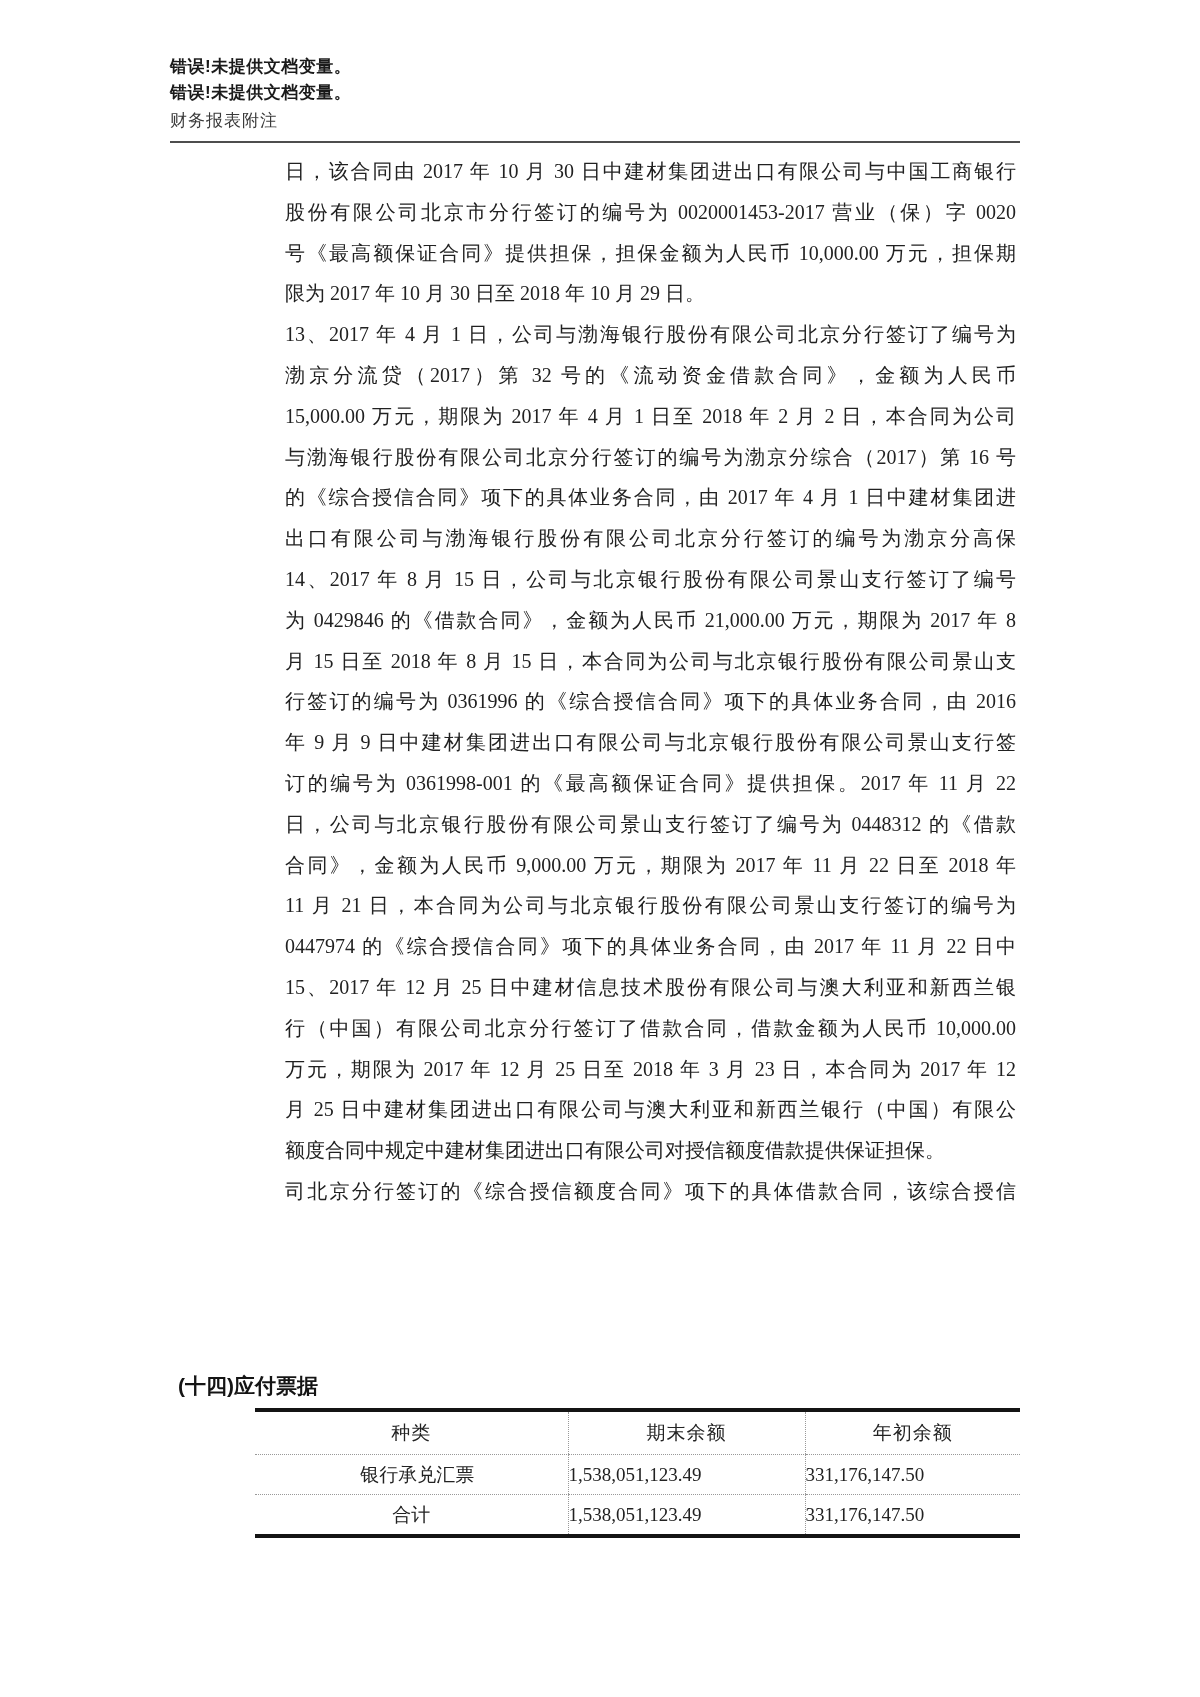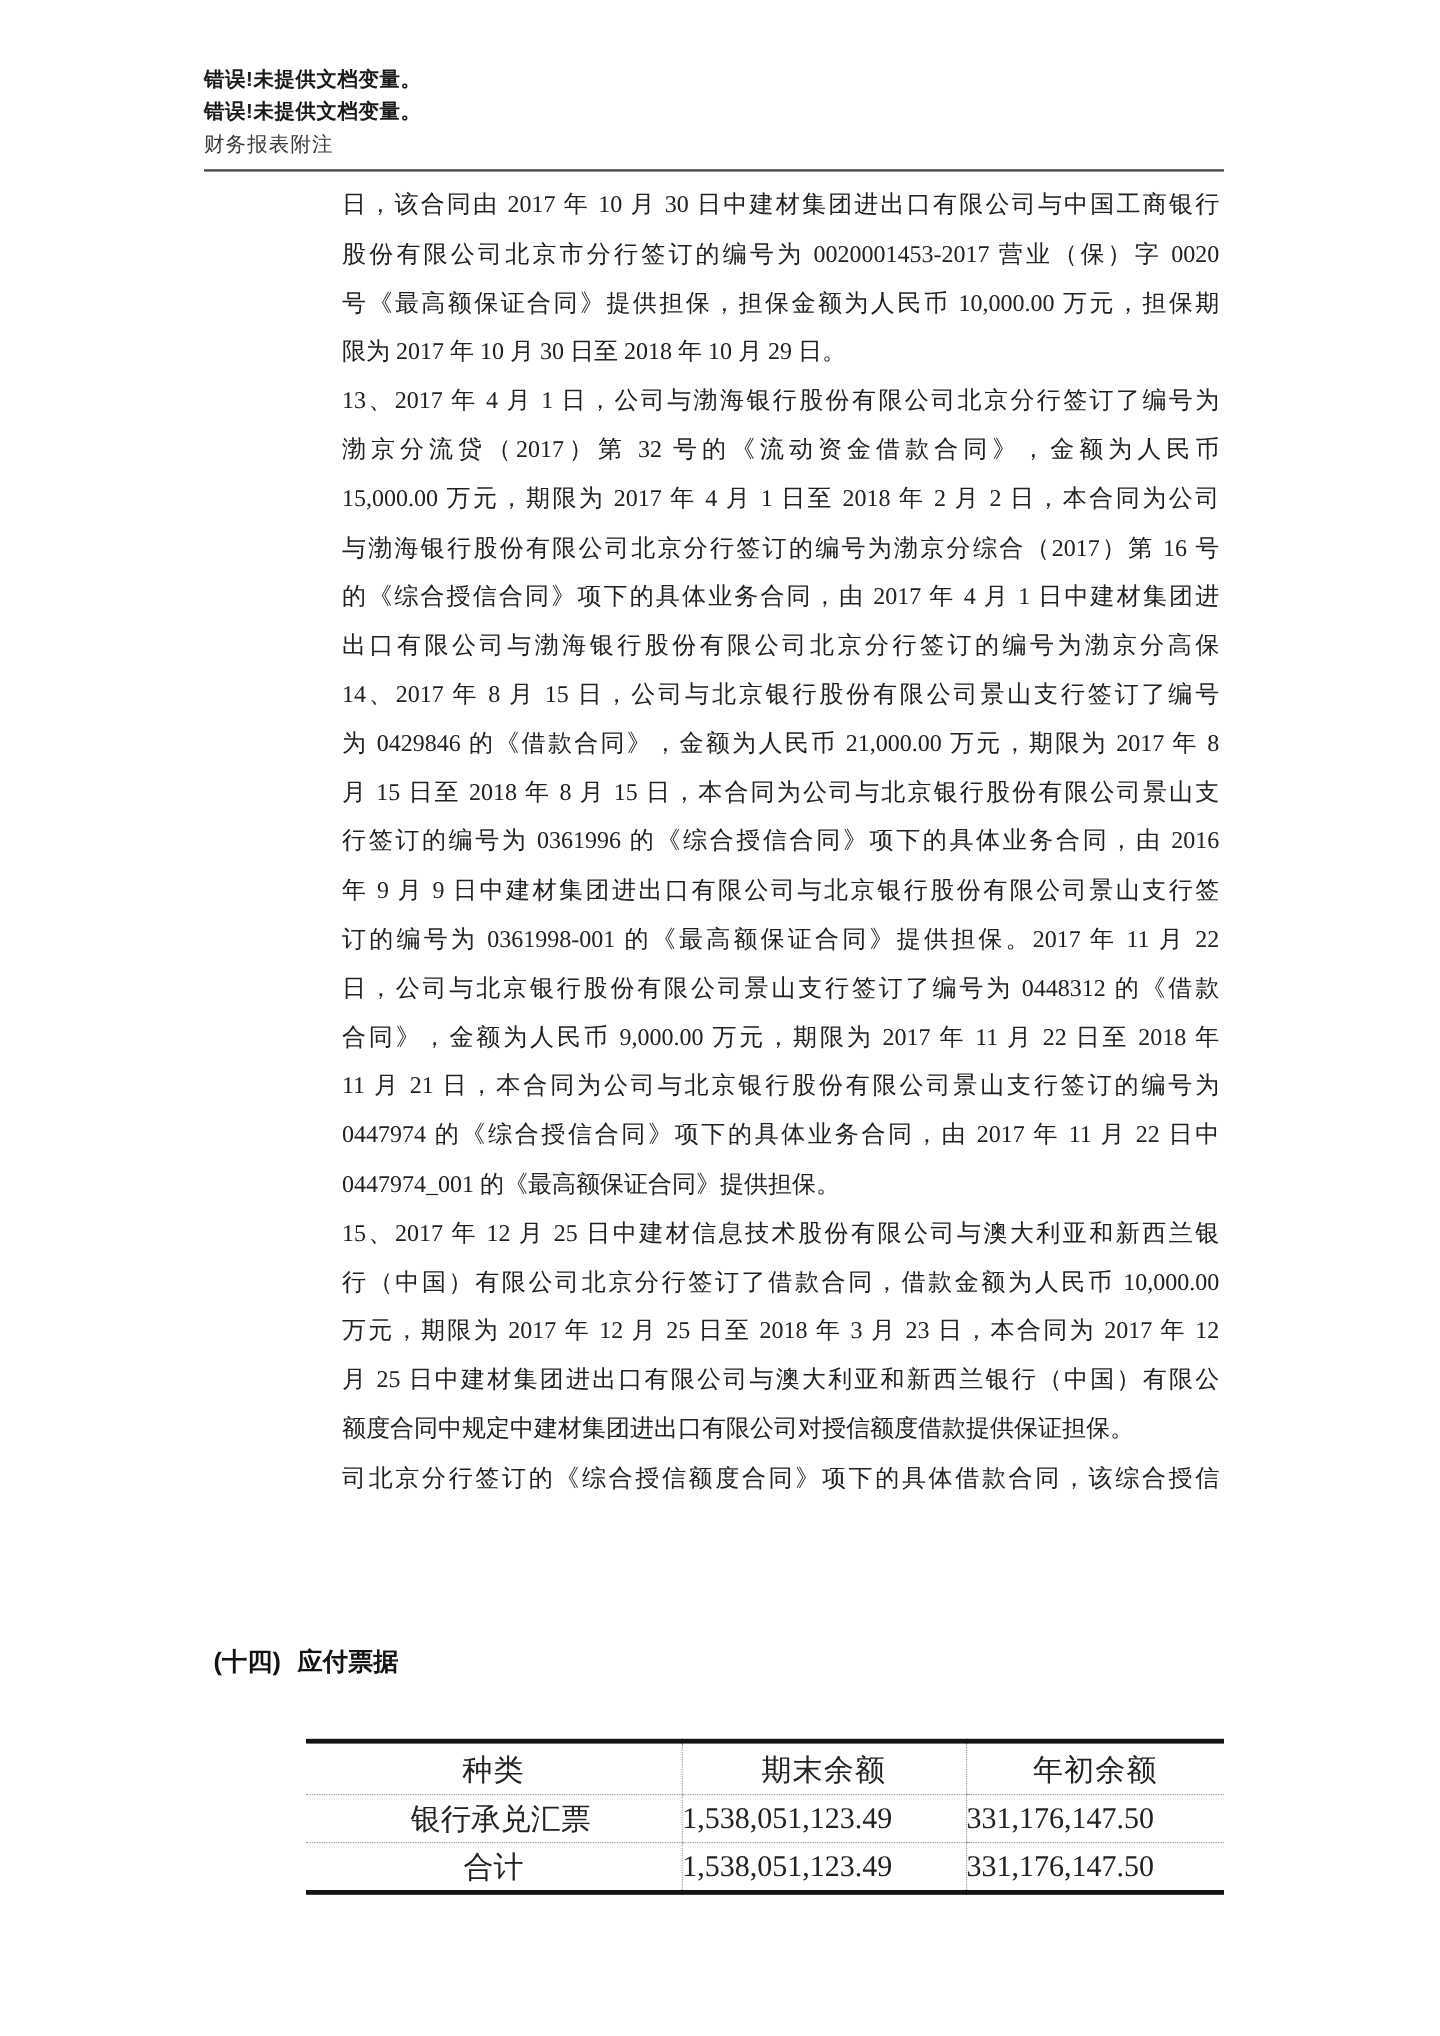--- a/index.html
+++ b/index.html
@@ -43,29 +43,29 @@
   }
   .line.pend { text-align-last: left; }
 
   
   .sec-heading {
     position: absolute; left: 178px; top: 1371px;
     font-family: "Liberation Sans", "DejaVu Sans", sans-serif;
     font-weight: bold; font-size: 21px; line-height: 30px;
     color: #141414;
   }
-  .sec-heading .sec-num { margin-right: 14px; }
+  .sec-heading .sec-num { }
 
   
   table.notes {
     position: absolute; left: 255px; top: 1408px; width: 765px;
     border-collapse: collapse; table-layout: fixed;
     border-top: 4px solid #141414;
     border-bottom: 4px solid #141414;
-    font-size: 25px; color: #222222; margin-top: 41px;
+    font-size: 19px; color: #222222;
   }
   table.notes th, table.notes td {
     padding: 0; font-weight: normal; vertical-align: middle;
   }
   table.notes th {
     height: 42px; text-align: center;
     border-bottom: 1px dotted #999999;
     letter-spacing: 1px;
   }
   table.notes td { height: 39px; }
@@ -99,21 +99,20 @@
     <div class="line">14、2017 年 8 月 15 日，公司与北京银行股份有限公司景山支行签订了编号</div>
     <div class="line">为 0429846 的《借款合同》，金额为人民币 21,000.00 万元，期限为 2017 年 8</div>
     <div class="line">月 15 日至 2018 年 8 月 15 日，本合同为公司与北京银行股份有限公司景山支</div>
     <div class="line">行签订的编号为 0361996 的《综合授信合同》项下的具体业务合同，由 2016</div>
     <div class="line">年 9 月 9 日中建材集团进出口有限公司与北京银行股份有限公司景山支行签</div>
     <div class="line">订的编号为 0361998-001 的《最高额保证合同》提供担保。2017 年 11 月 22</div>
     <div class="line">日，公司与北京银行股份有限公司景山支行签订了编号为 0448312 的《借款</div>
     <div class="line">合同》，金额为人民币 9,000.00 万元，期限为 2017 年 11 月 22 日至 2018 年</div>
     <div class="line">11 月 21 日，本合同为公司与北京银行股份有限公司景山支行签订的编号为</div>
     <div class="line">0447974 的《综合授信合同》项下的具体业务合同，由 2017 年 11 月 22 日中</div>
-    <div class="line pend">0447974_001 的《最高额保证合同》提供担保。</div>
     <div class="line">15、2017 年 12 月 25 日中建材信息技术股份有限公司与澳大利亚和新西兰银</div>
     <div class="line">行（中国）有限公司北京分行签订了借款合同，借款金额为人民币 10,000.00</div>
     <div class="line">万元，期限为 2017 年 12 月 25 日至 2018 年 3 月 23 日，本合同为 2017 年 12</div>
     <div class="line">月 25 日中建材集团进出口有限公司与澳大利亚和新西兰银行（中国）有限公</div>
     <div class="line pend">额度合同中规定中建材集团进出口有限公司对授信额度借款提供保证担保。</div>
     <div class="line">司北京分行签订的《综合授信额度合同》项下的具体借款合同，该综合授信</div>
   </div>
 
 <div class="sec-heading">
   <span class="sec-num">(十四)</span><span>应付票据</span>

